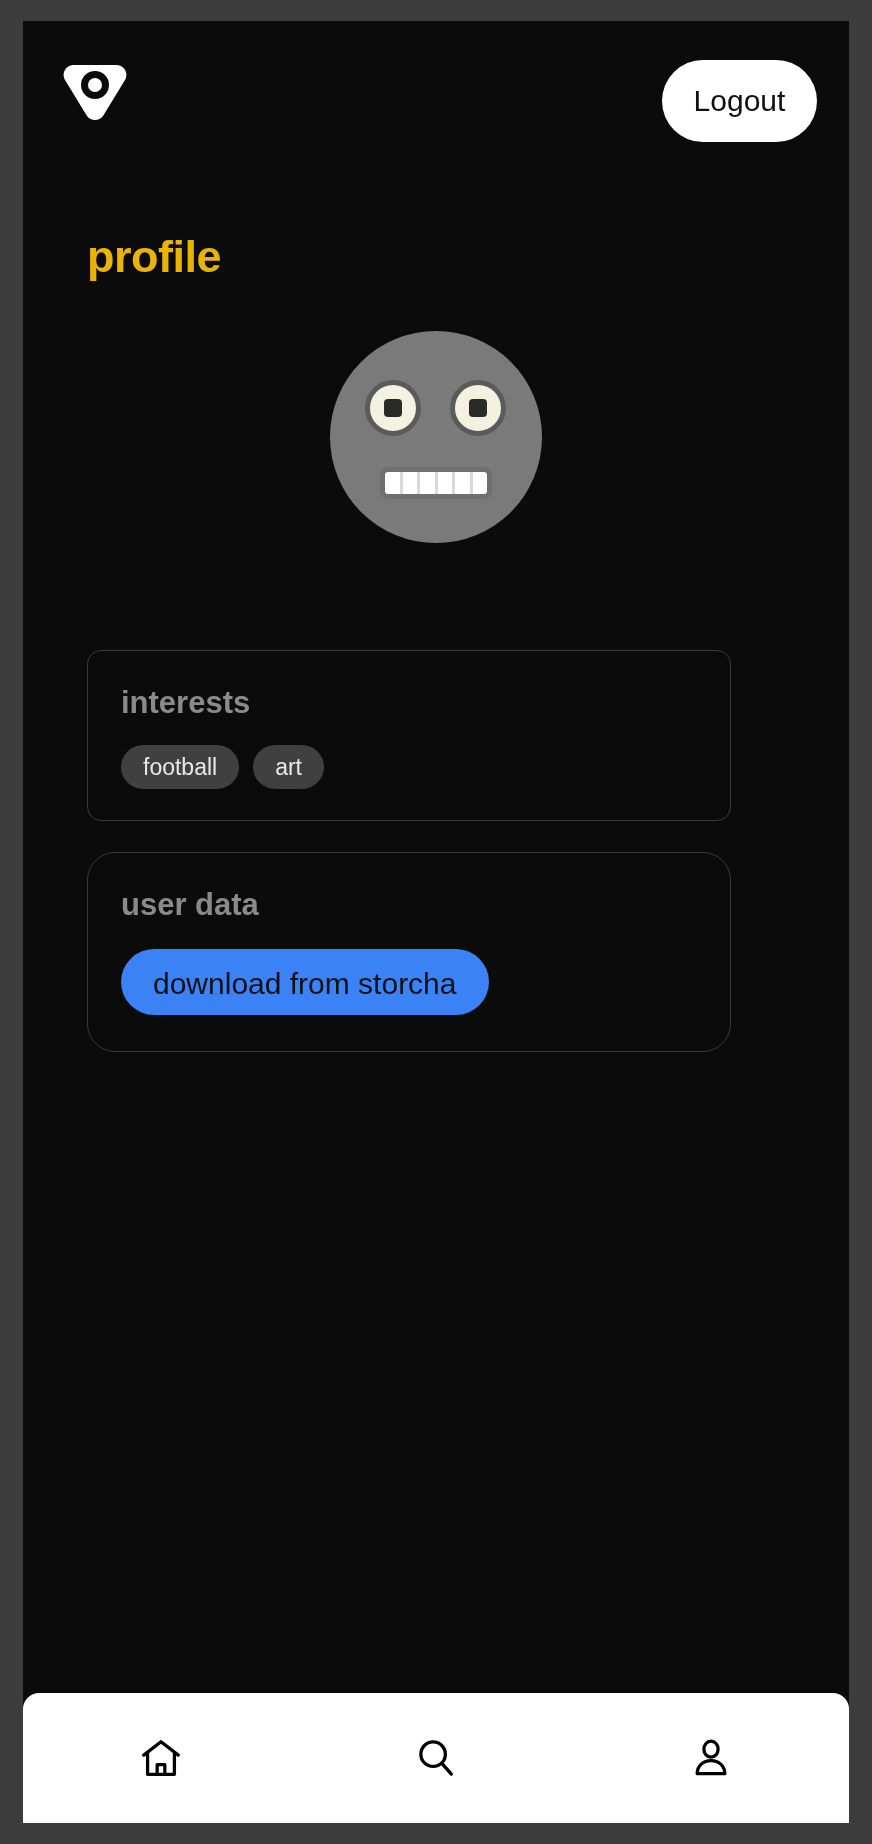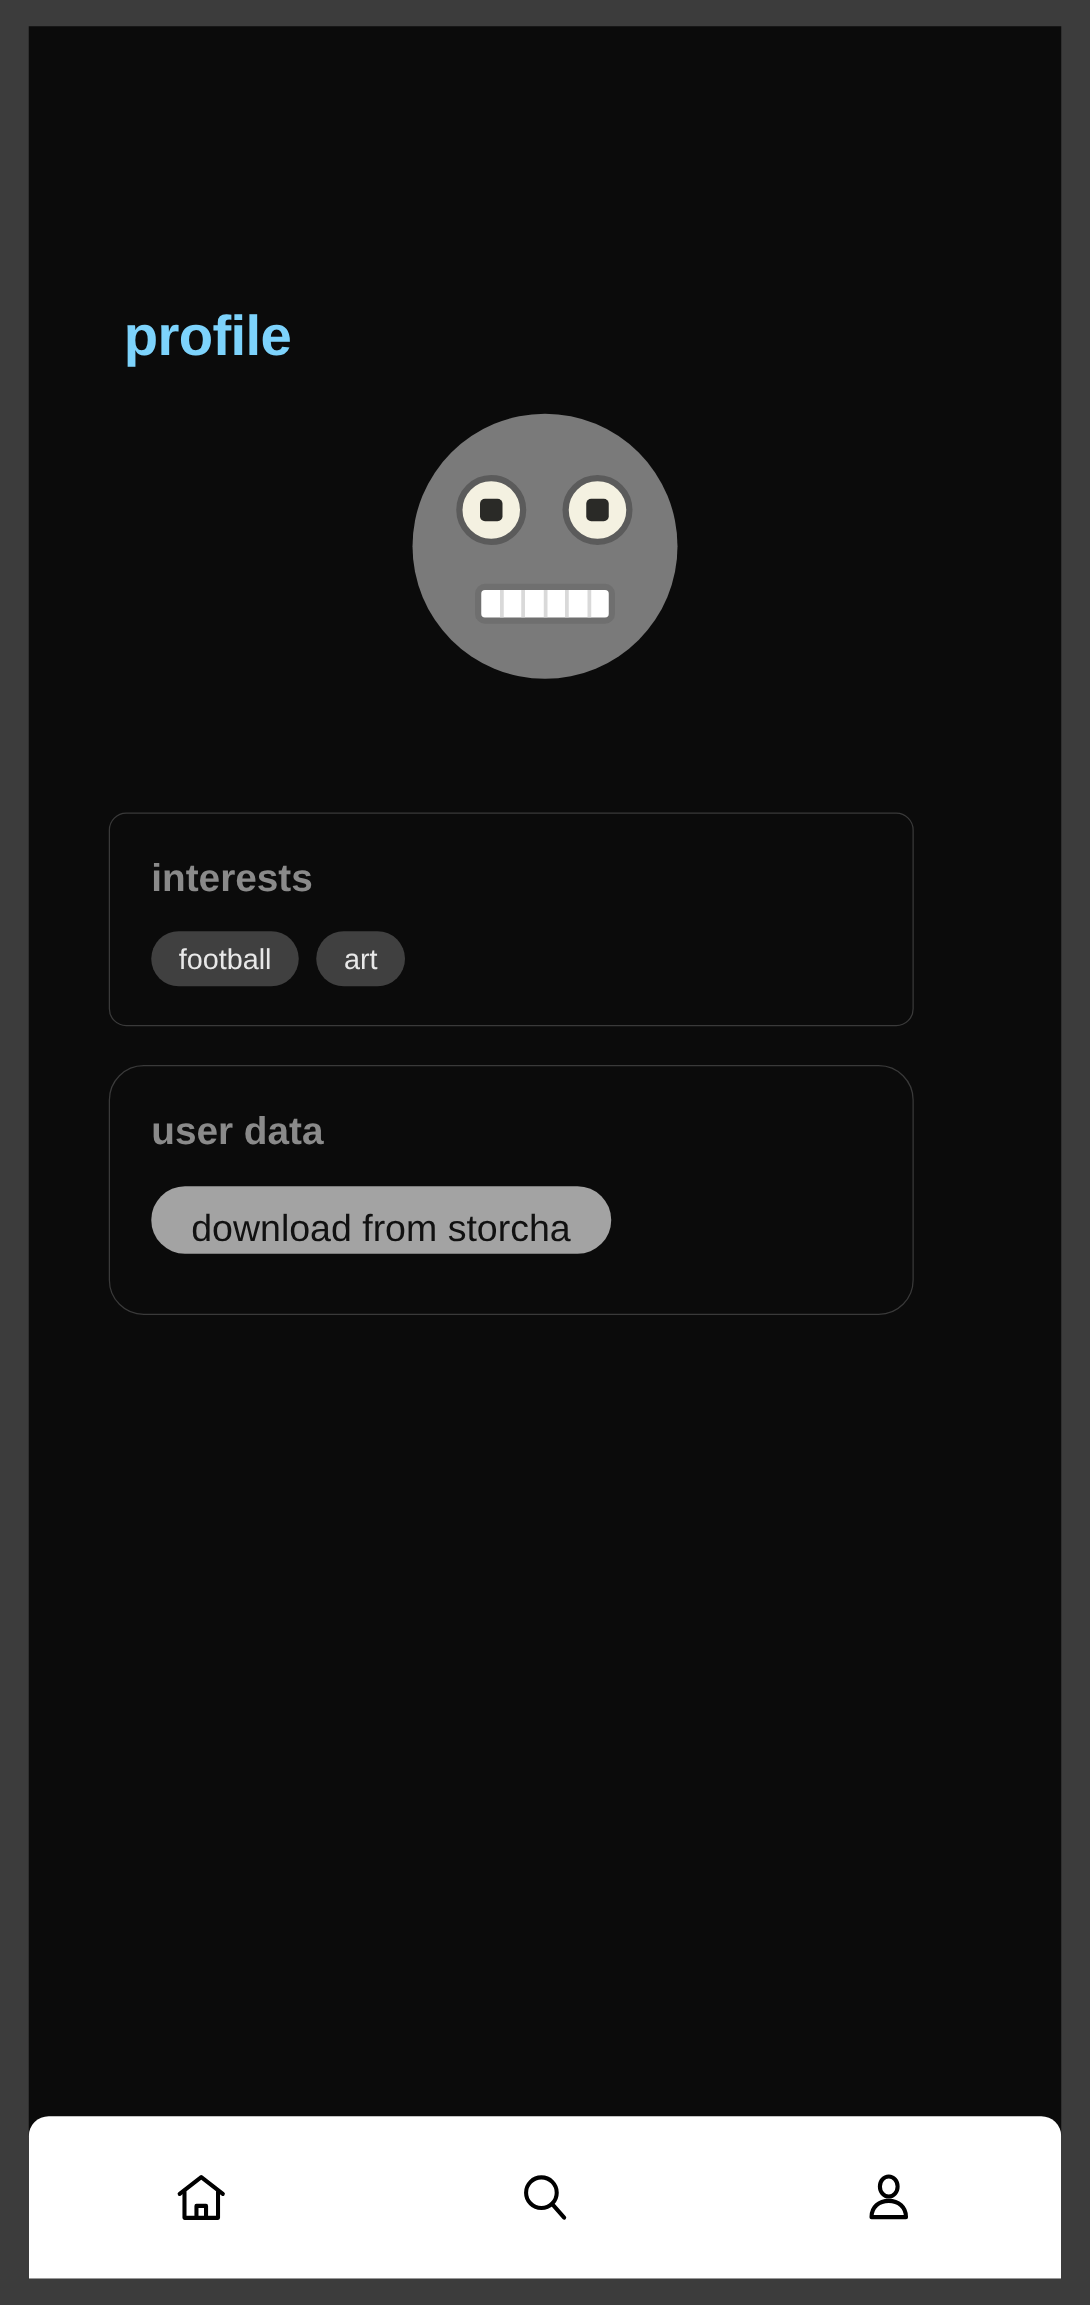--- a/index.html
+++ b/index.html
@@ -65,24 +65,24 @@
     cursor: pointer;
     box-sizing: border-box;
     white-space: nowrap;
   }
 
   
   .page-title {
     position: absolute;
     left: 64px;
     top: 210px;
-    margin: 12px;
+    margin: 0;
     font-size: 45px;
     font-weight: bold;
-    color: #7dd3fc;
+    color: #eab308;
     letter-spacing: -0.5px;
   }
 
   
   .avatar-wrap {
     position: absolute;
     left: 0;
     top: 310px;
     width: 826px;
     height: 225px;
@@ -179,22 +179,22 @@
     padding: 0 22px;
     cursor: pointer;
     white-space: nowrap;
   }
 
   
   .download-button {
     position: absolute;
     left: 33px;
     top: 96px;
-    height: 54px;
-    background: #a3a3a3;
+    height: 66px;
+    background: #3b82f6;
     color: #111111;
     border: none;
     border-radius: 999px;
     font-family: "Liberation Sans", sans-serif;
     font-size: 30px;
     line-height: 70px;
     padding: 0 32px;
     cursor: pointer;
     white-space: nowrap;
     text-align: right;
@@ -222,20 +222,31 @@
     cursor: pointer;
   }
   .nav-item svg { display: block; }
 </style>
 </head>
 <body>
 
 <div class="device-frame">
   <div class="screen">
 
+    <div class="app-header">
+
+      <div class="logo-mark">
+        <svg width="72" height="72" viewBox="0 0 72 72" aria-hidden="true">
+          <path d="M14 10 H58 A10 10 0 0 1 66 25 L44 61 A10 10 0 0 1 28 61 L6 25 A10 10 0 0 1 14 10 Z" fill="#ffffff"></path>
+          <circle cx="36" cy="30" r="10.5" fill="none" stroke="#0b0b0b" stroke-width="7"></circle>
+        </svg>
+      </div>
+
+      <button class="logout-button">Logout</button>
+    </div>
 
     <h1 class="page-title">profile</h1>
 
     <div class="avatar-wrap">
       <div class="avatar">
         <div class="eye left">
           <div class="pupil"></div>
         </div>
         <div class="eye right">
           <div class="pupil"></div>

